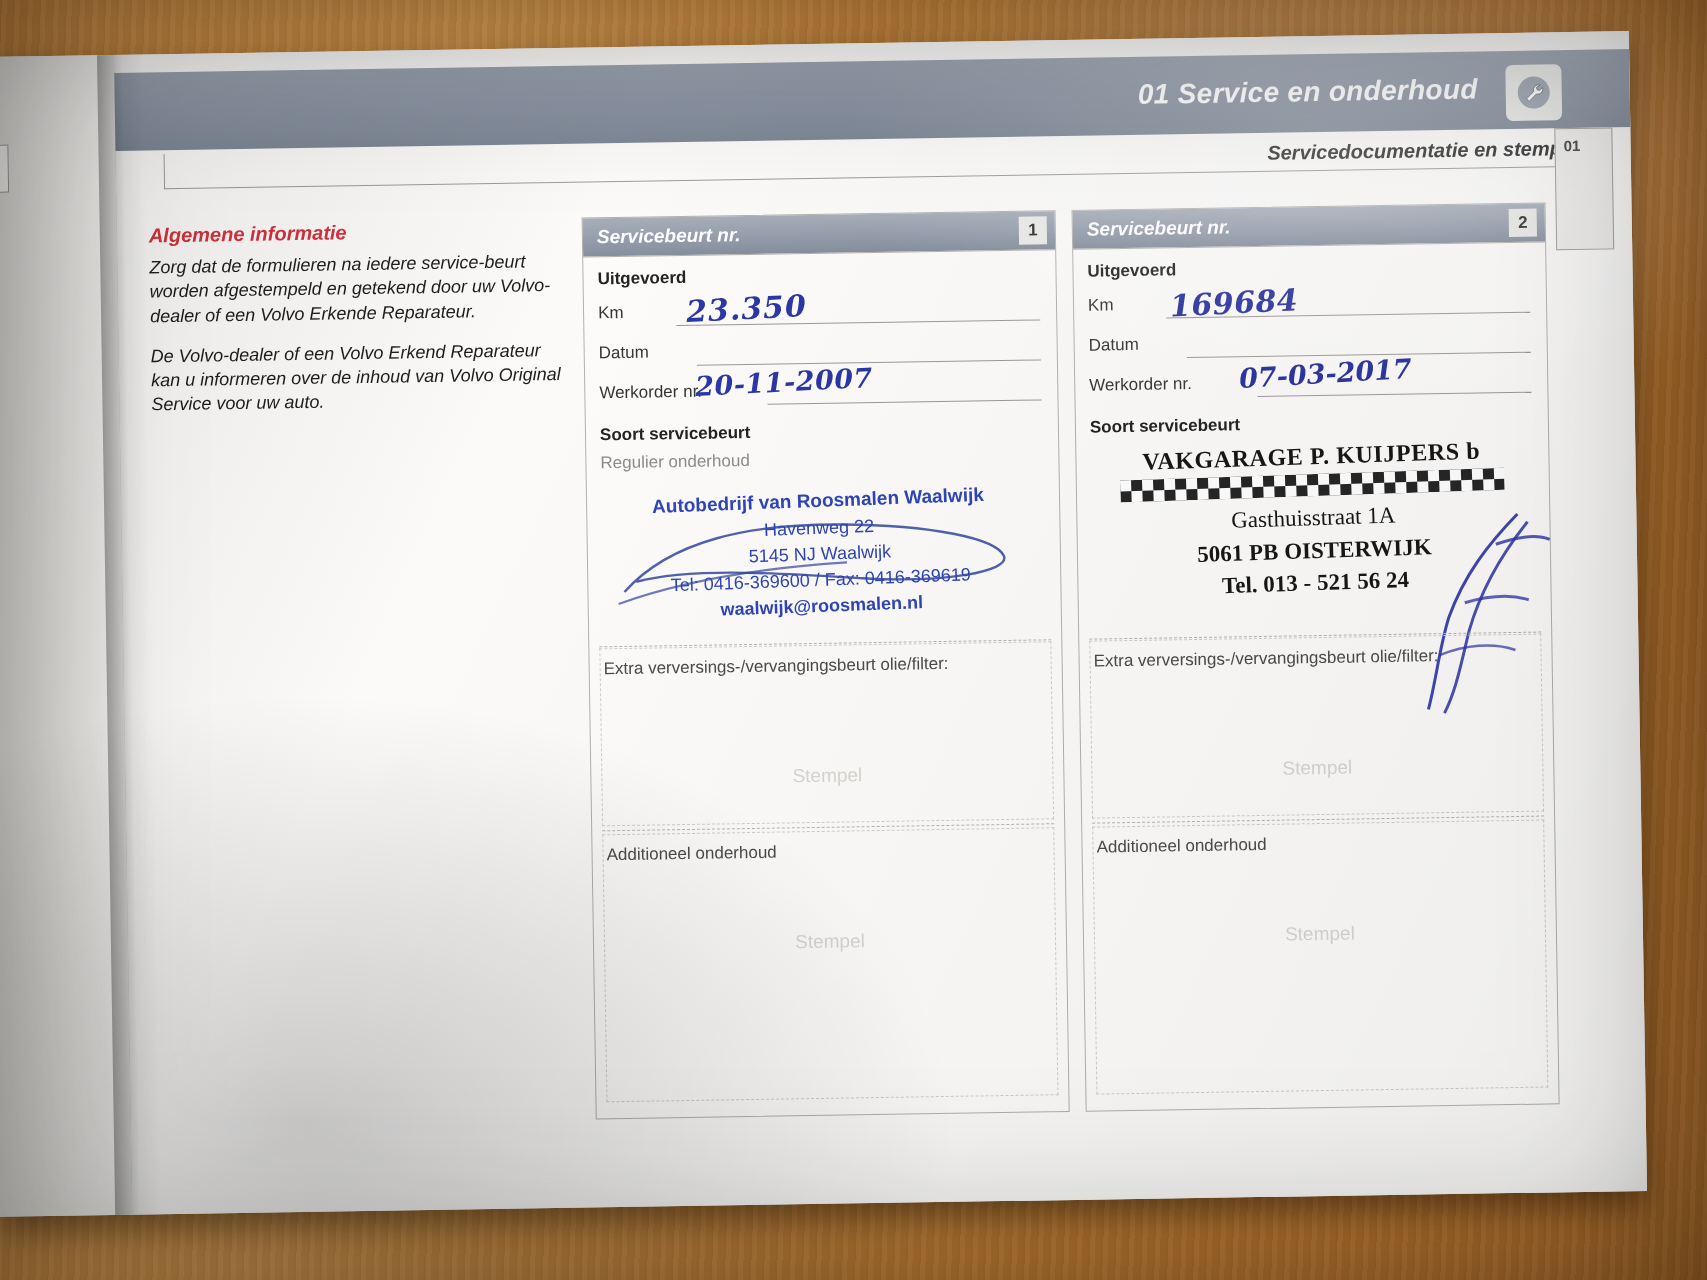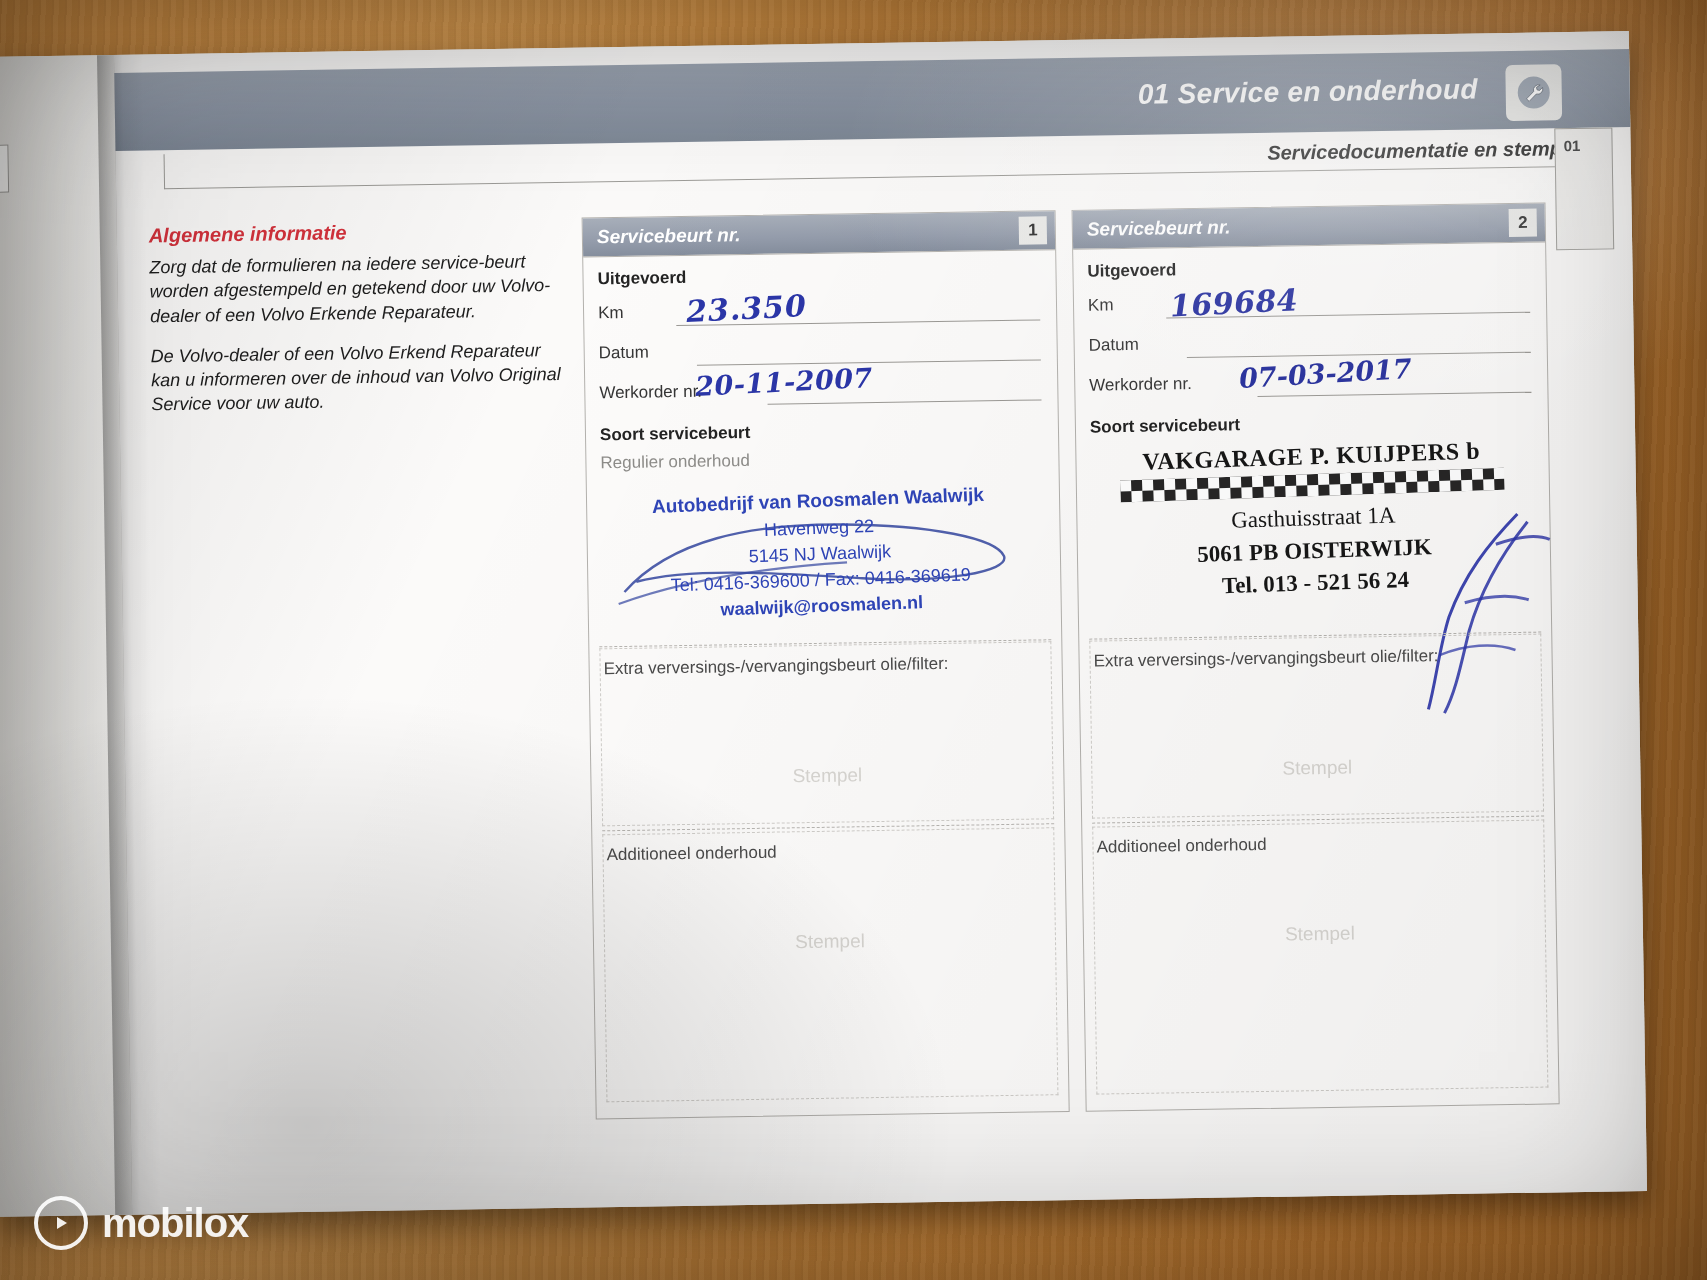--- a/index.html
+++ b/index.html
@@ -541,22 +541,14 @@
       </div>
 
     </div>
 
     <div id="gutter"></div>
   </div>
 
   <div id="glare"></div>
   <div id="vignette"></div>
 
-  <div id="watermark">
-    <div class="mark-icon">
-      <svg width="20" height="20" viewBox="0 0 20 20" aria-hidden="true">
-        <polygon points="6,4 16,10 6,16" fill="#ffffff"></polygon>
-      </svg>
-    </div>
-    <div class="mark-text">mobilox</div>
-  </div>
 
 </div>
 
 </body></html>

